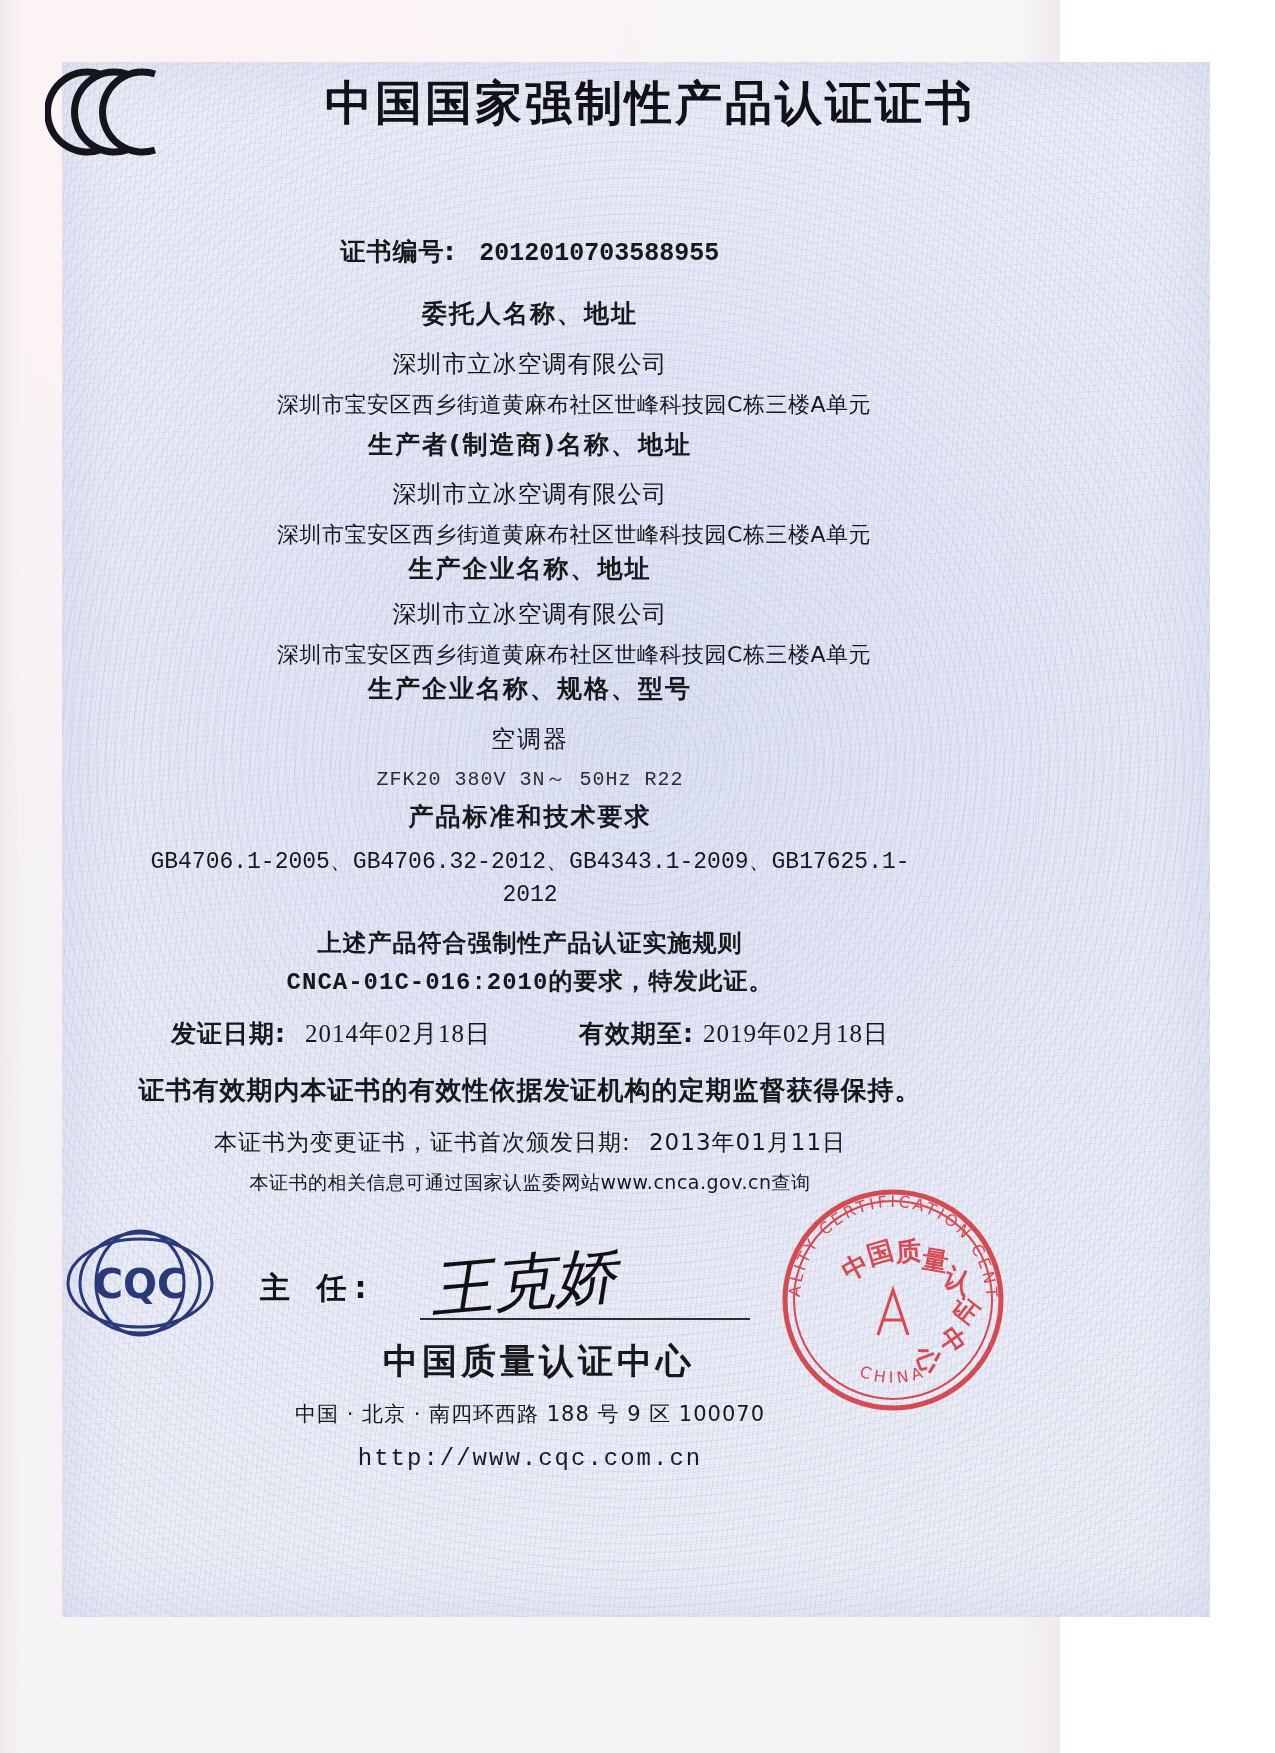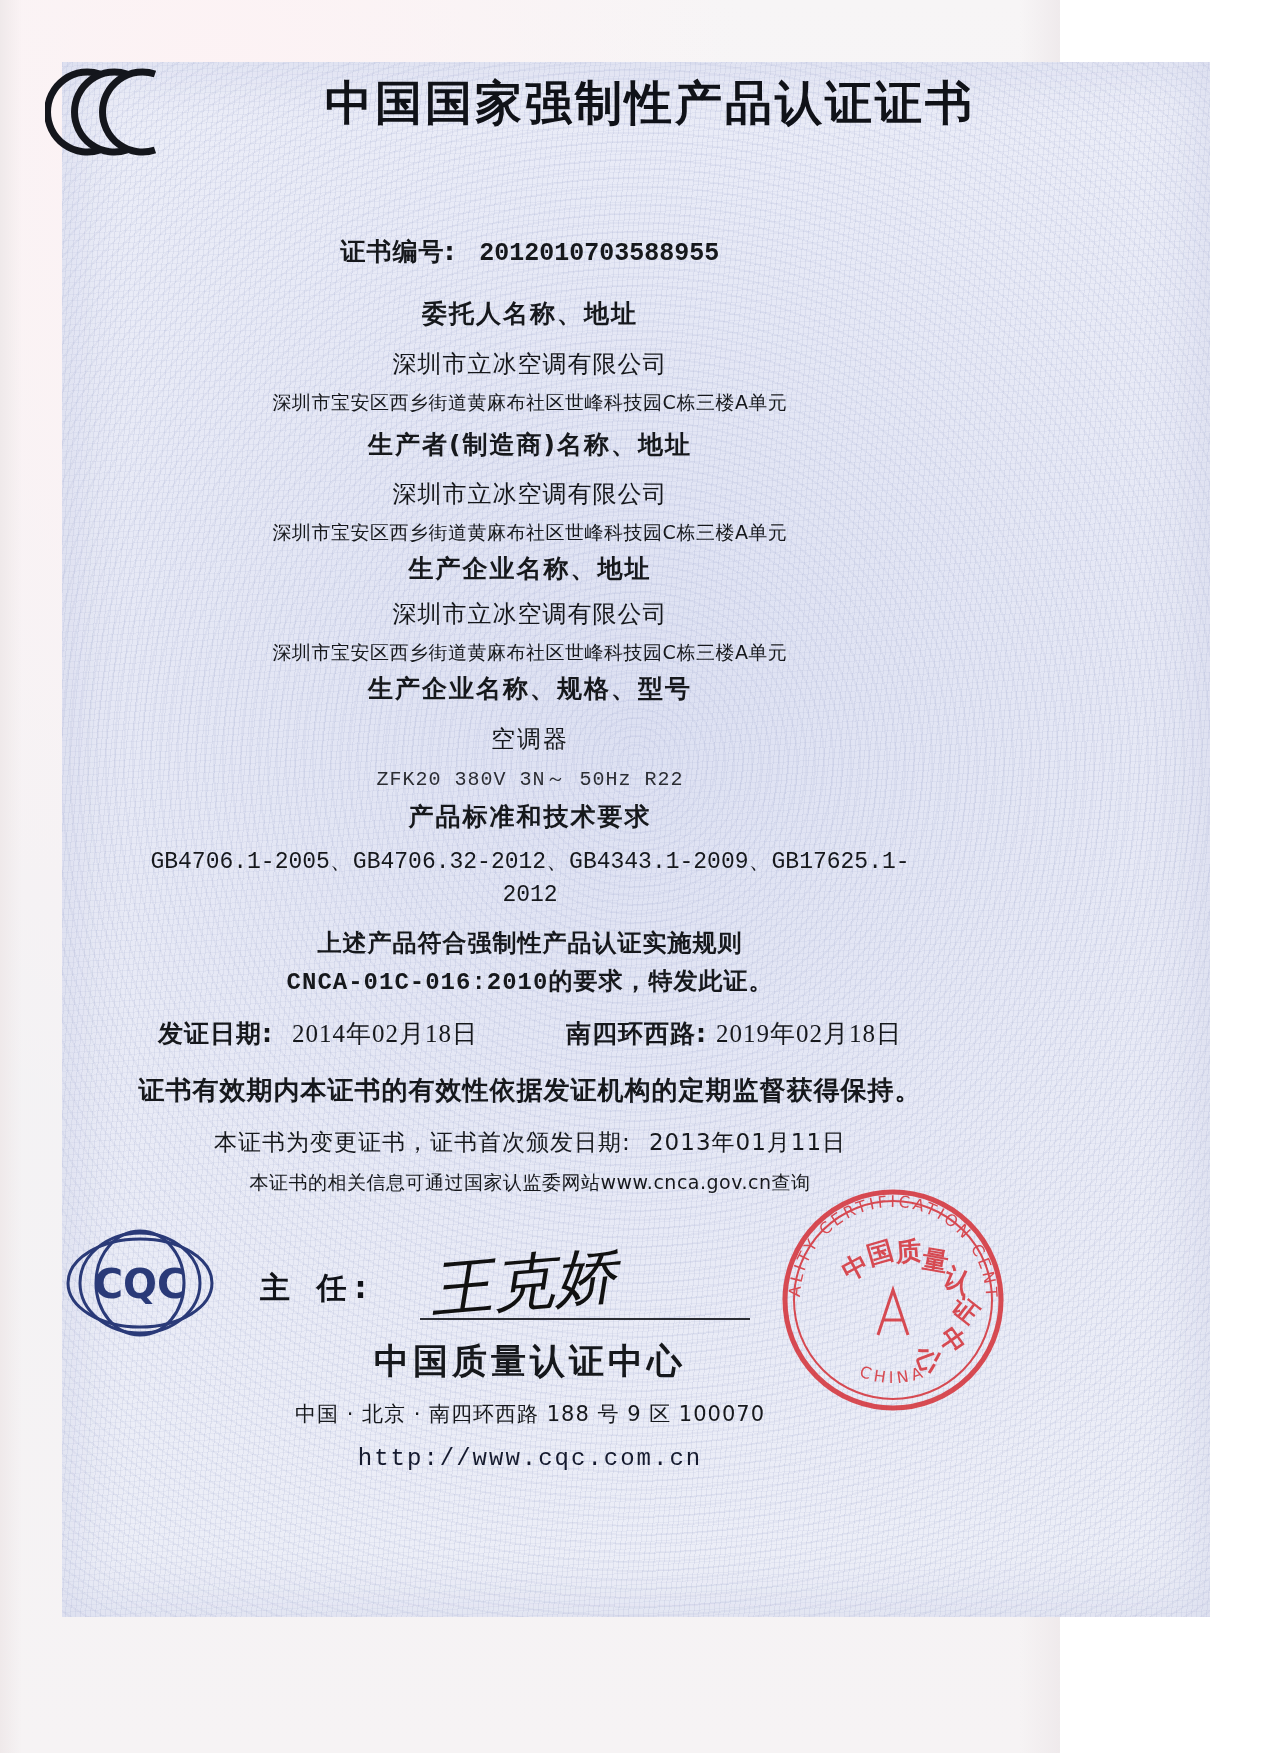--- a/index.html
+++ b/index.html
@@ -123,22 +123,23 @@
     font-size: 25px;
     letter-spacing: 2px;
   }
   .sec-line1 {
     font-family: "DejaVu Sans", sans-serif;
     font-size: 24px;
     letter-spacing: 1px;
   }
   .sec-line2 {
     font-family: "DejaVu Sans", sans-serif;
-    font-size: 19px;
+    font-size: 22px;
     letter-spacing: 0.5px;
+    padding-left: 44px;
   }
   .prod-name {
     font-family: "DejaVu Sans", sans-serif;
     font-size: 24px;
     letter-spacing: 2px;
   }
   .prod-model {
     font-family: "Liberation Mono", monospace;
     font-size: 20px;
     letter-spacing: 1px;
@@ -230,20 +231,21 @@
   }
   .org-name {
     position: absolute;
     left: 0; top: 1338px;
     width: 100%;
     text-align: center;
     font-family: "DejaVu Sans", sans-serif;
     font-weight: bold;
     font-size: 35px;
     letter-spacing: 4px;
+    padding-left: 9px;
   }
   .org-addr {
     position: absolute;
     left: 0; top: 1400px;
     width: 100%;
     text-align: center;
     font-family: "DejaVu Sans", sans-serif;
     font-size: 21px;
     letter-spacing: 1px;
   }
@@ -342,21 +344,21 @@
 
     <div class="row conform" style="top:924px;">上述产品符合强制性产品认证实施规则</div>
     <div class="row conform" style="top:962px;">
       <span class="mono">CNCA-01C-016:2010</span><span>的要求，特发此证。</span>
     </div>
 
     <div class="row dates" style="top:1017px;">
       <span class="lbl">发证日期:</span>
       <span class="val" style="margin-left:10px;">2014年02月18日</span>
       <span class="gap"></span>
-      <span class="lbl">南四环西路:</span>
+      <span class="lbl">有效期至:</span>
       <span class="val" style="">2019年02月18日</span>
     </div>
 
     <div class="row validity" style="top:1073px;">证书有效期内本证书的有效性依据发证机构的定期监督获得保持。</div>
 
     <div class="row change-note" style="top:1127px;">
       <span>本证书为变更证书，证书首次颁发日期:</span>
       <span style="margin-left:10px;">2013年01月11日</span>
     </div>
     <div class="row web-note" style="top:1170px;">本证书的相关信息可通过国家认监委网站www.cnca.gov.cn查询</div>

